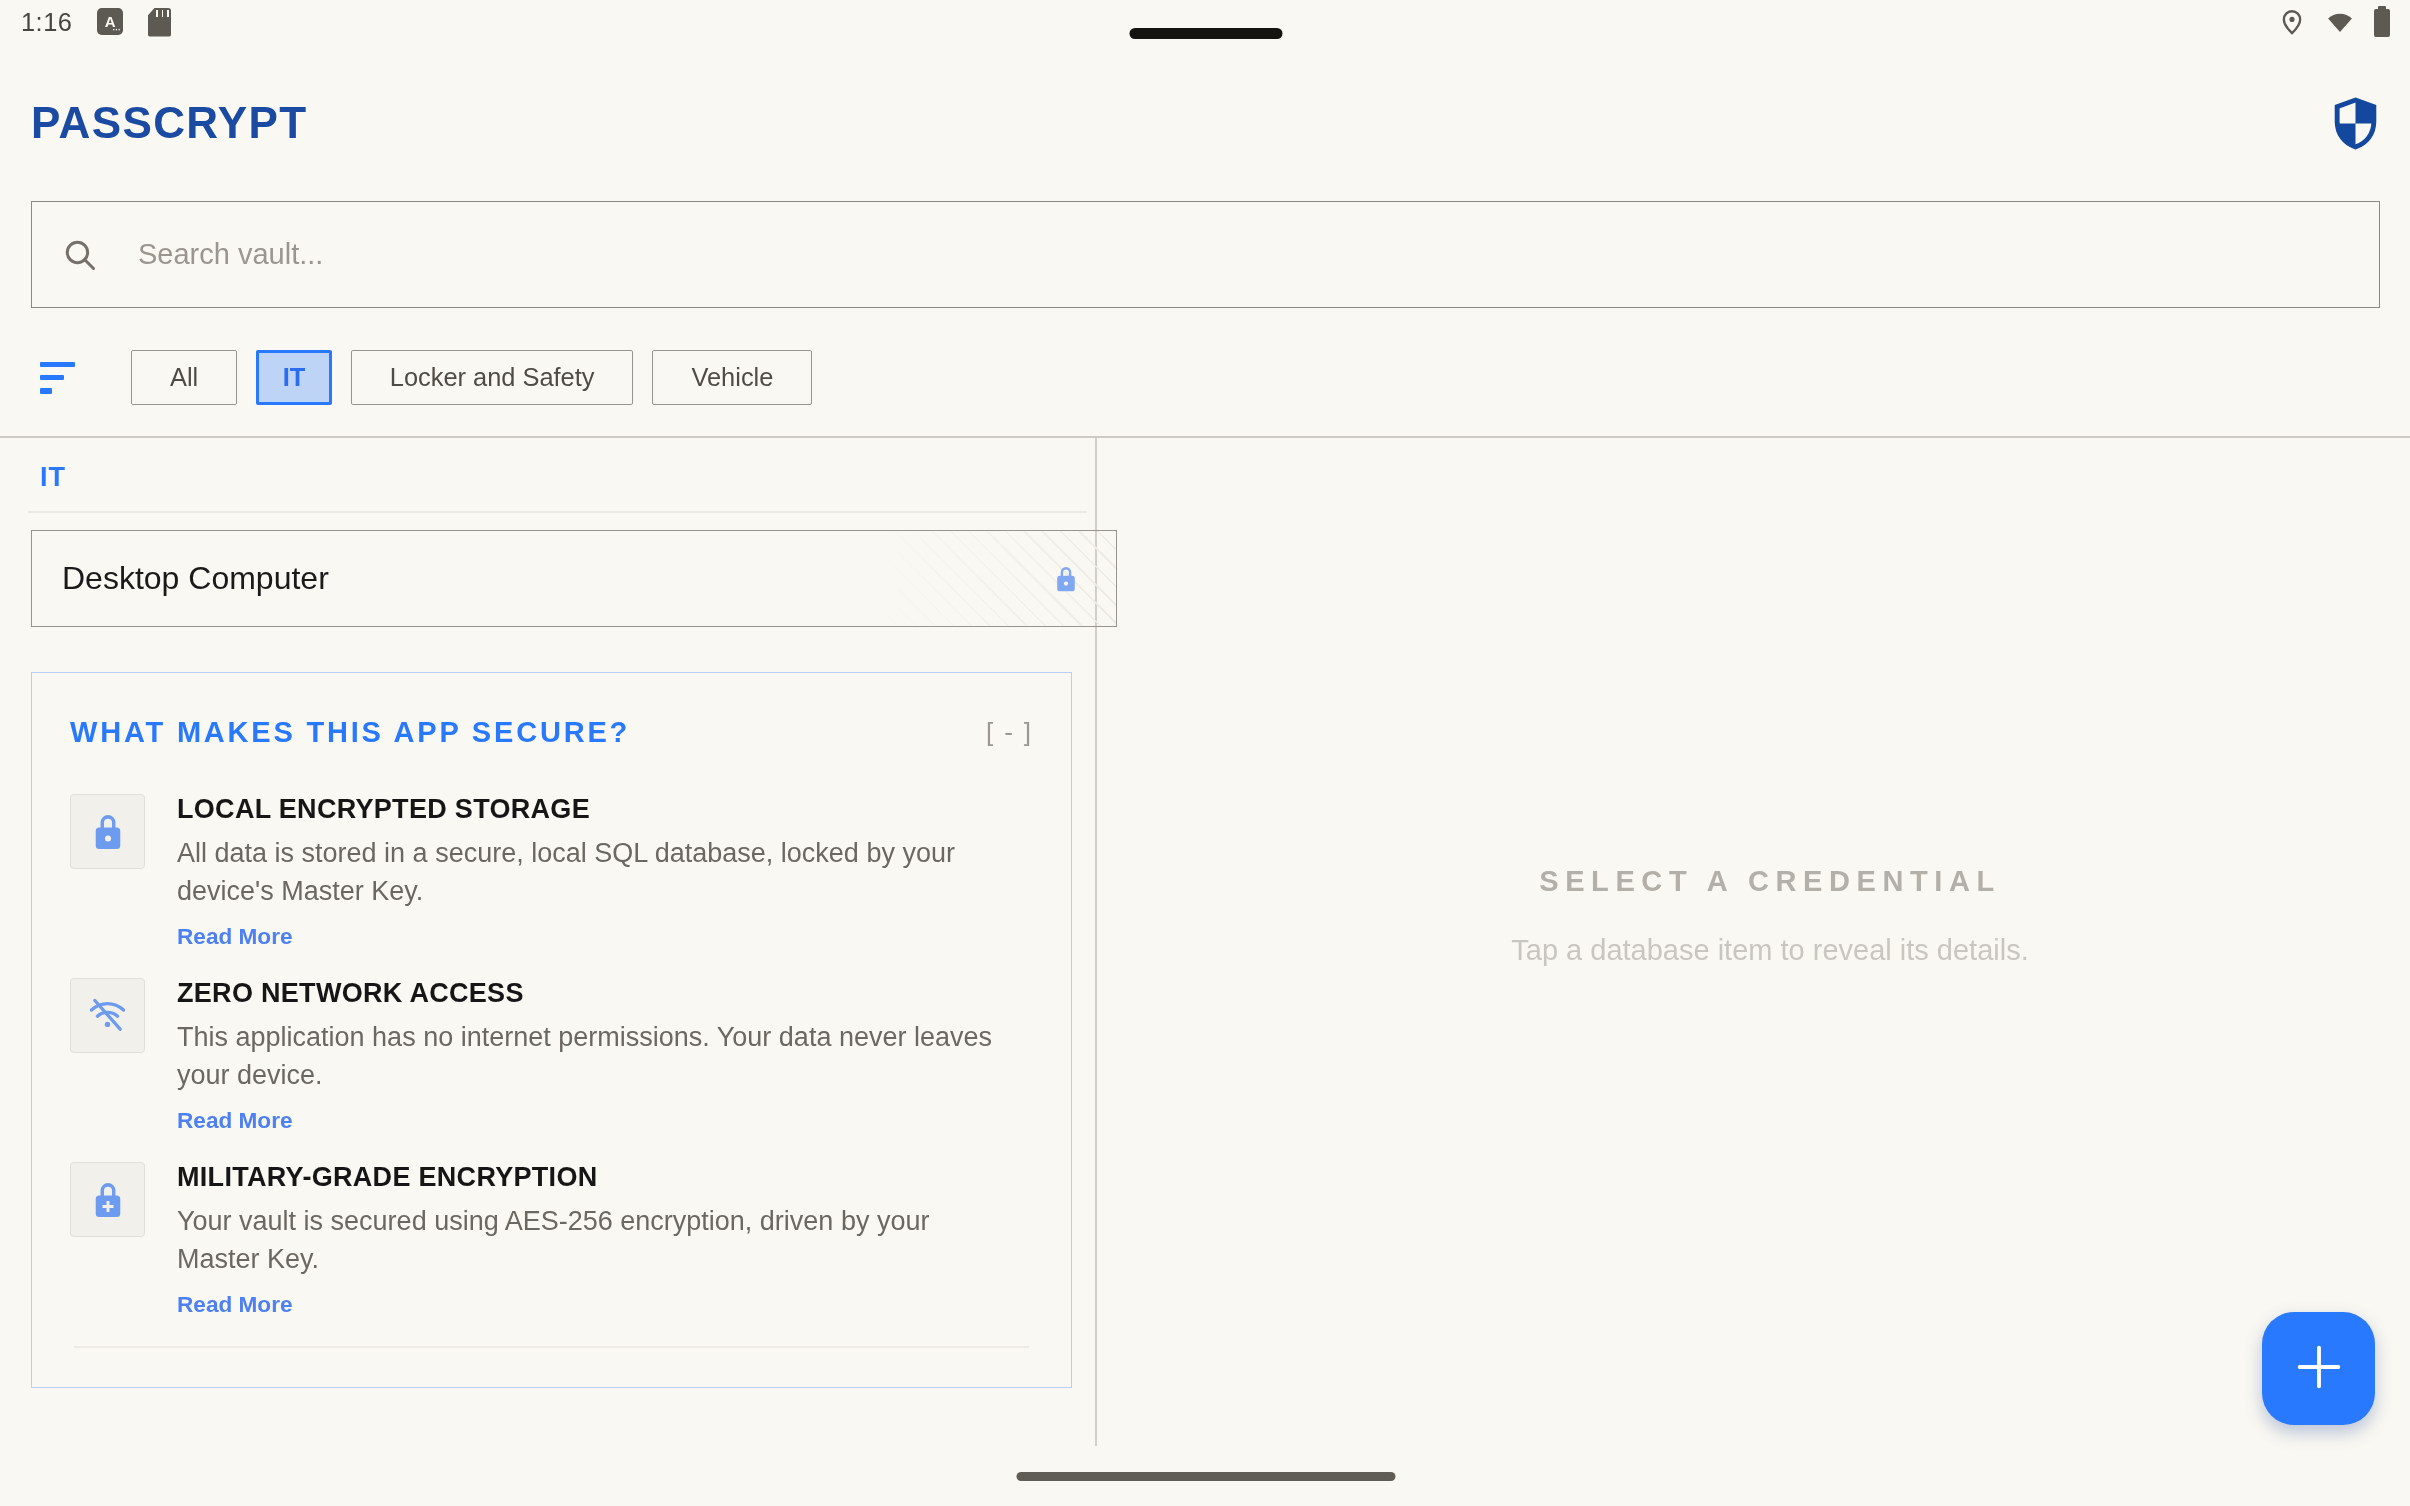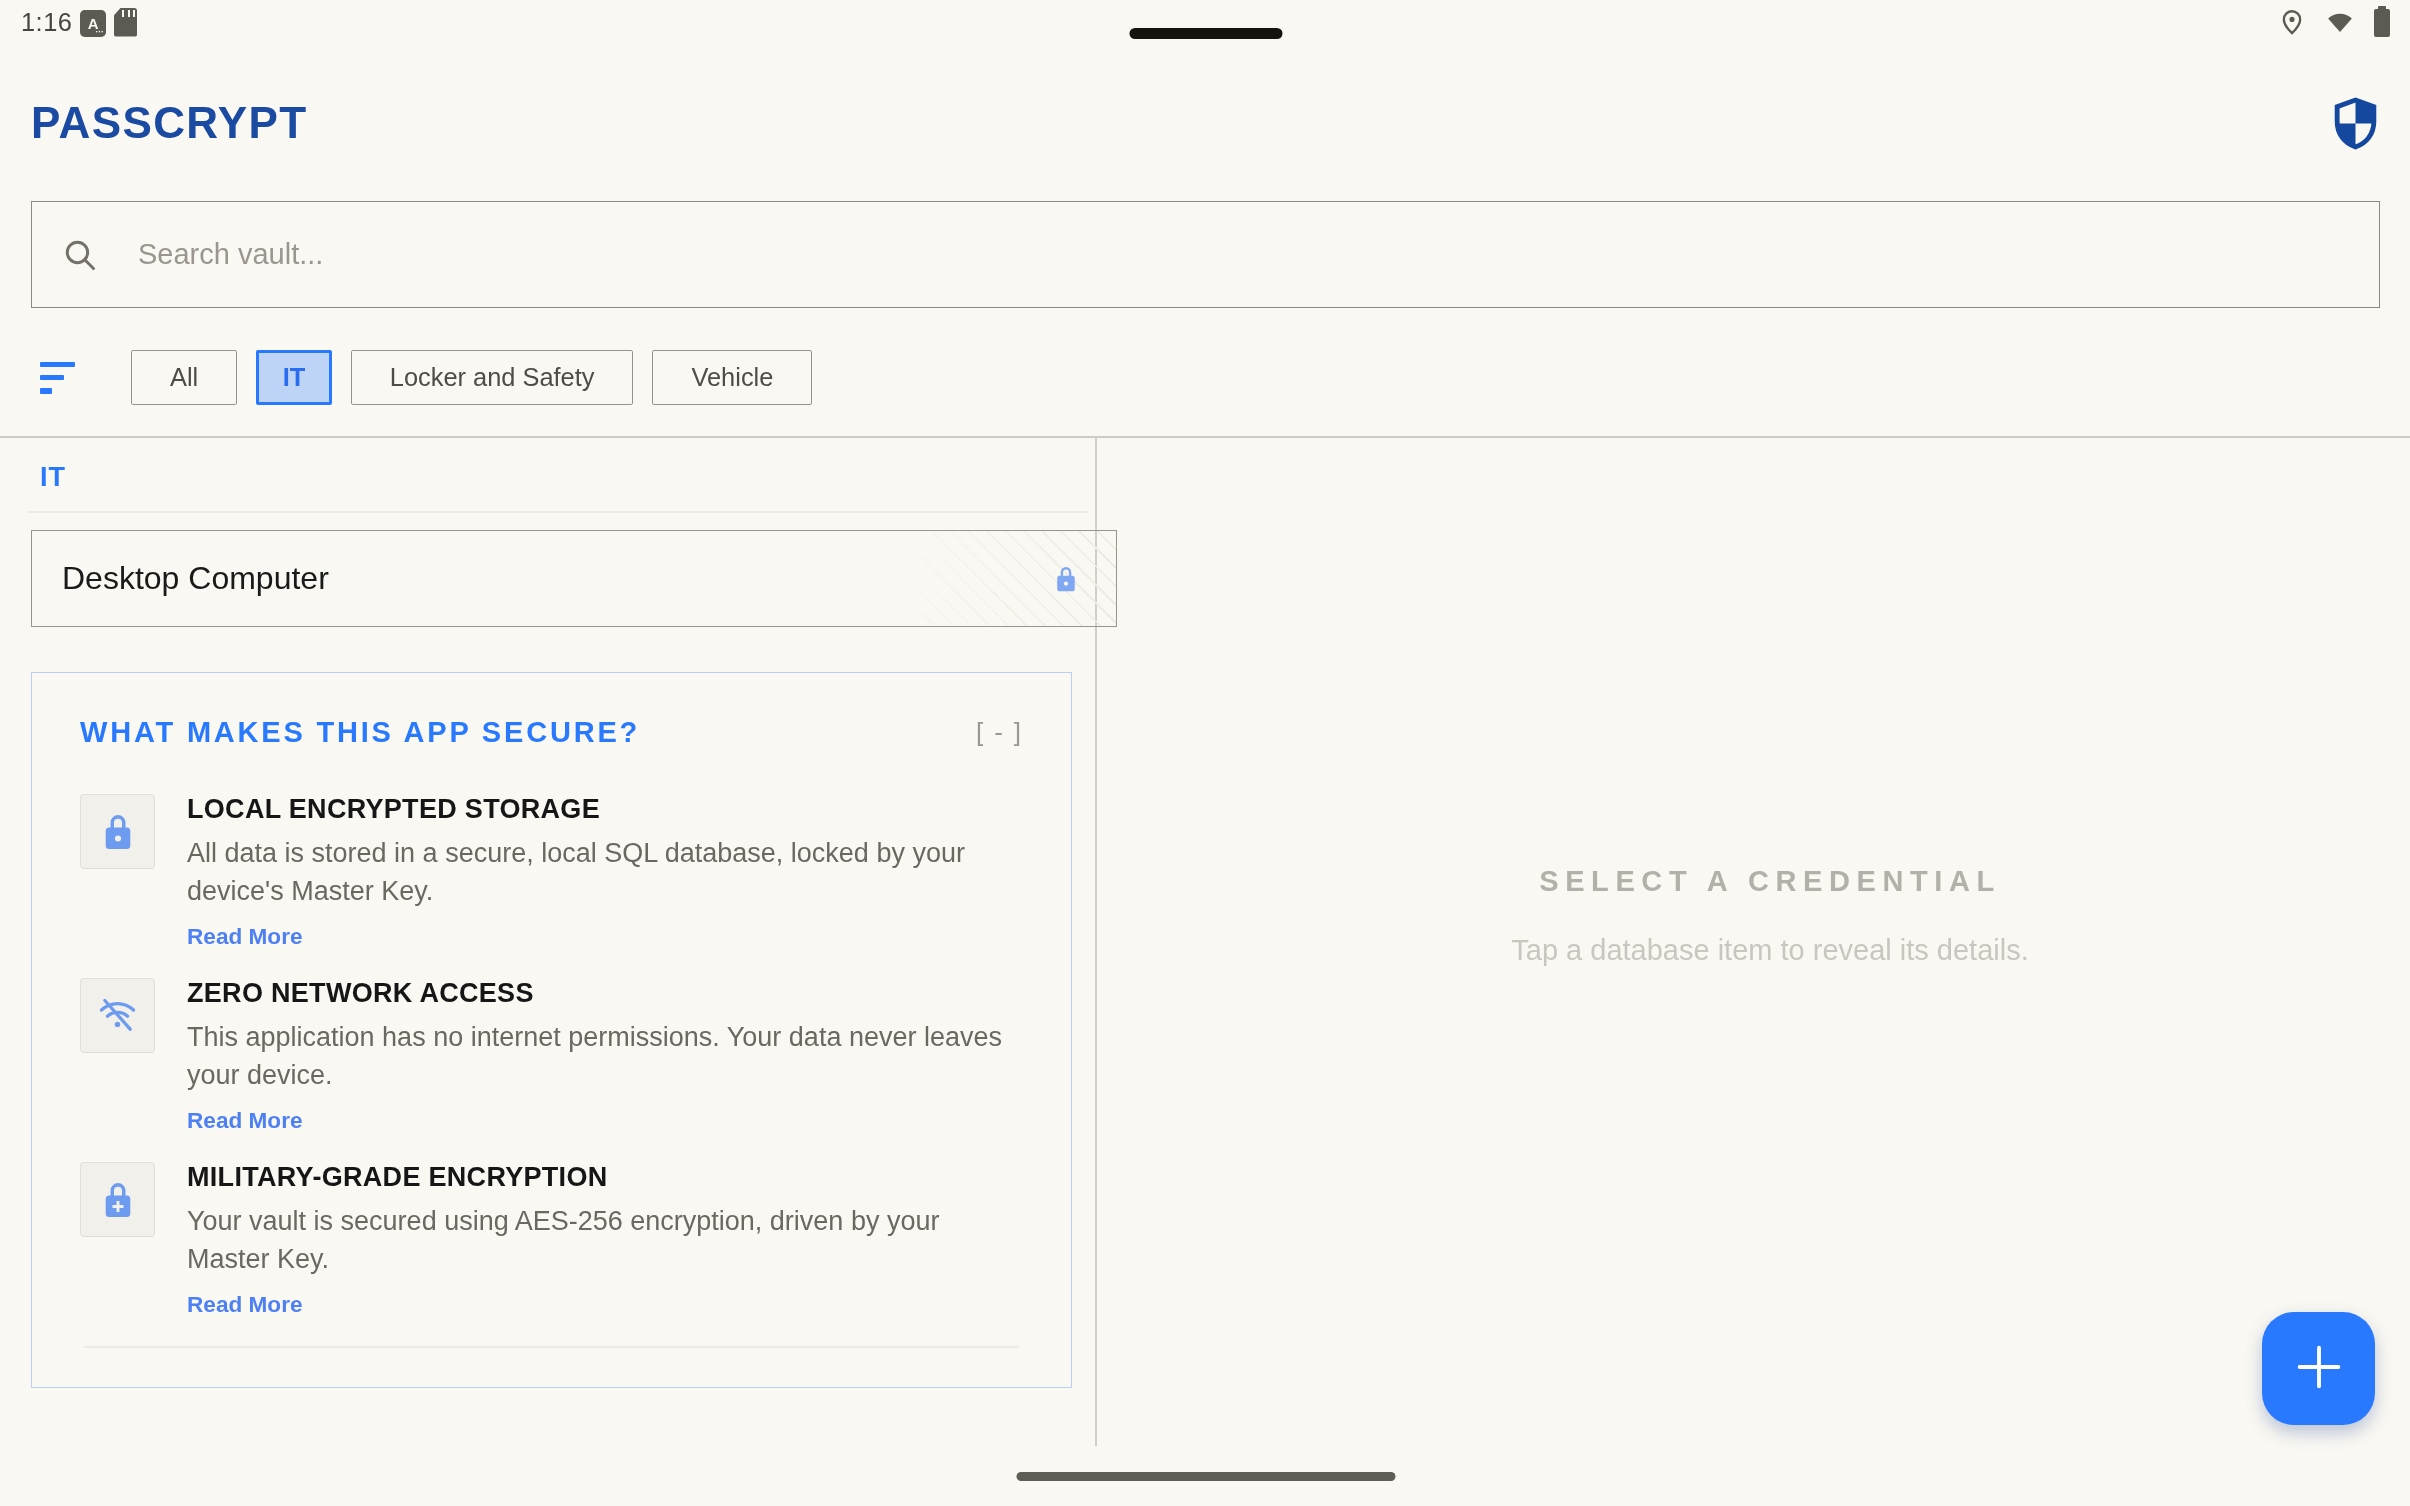--- a/index.html
+++ b/index.html
@@ -1,21 +1,21 @@
 <!DOCTYPE html>
 <html style="font-size:15px"><head>
 <meta charset="utf-8">
 <style>
   html,body{margin:0;padding:0;}
   body{font-family:"Liberation Sans","DejaVu Sans",sans-serif;background:#faf8f2;}
   .screen{position:relative;width:2411px;height:1507px;background:#faf8f2;overflow:hidden;}
 
   
   .statusbar{position:absolute;top:0;left:0;right:0;height:53px;}
-  .sb-left{position:absolute;left:21px;top:7.5px;display:flex;align-items:flex-end;gap:8px;}
+  .sb-left{position:absolute;left:21px;top:7.5px;display:flex;align-items:flex-start;gap:25px;}
   .sb-time{font-size:25.4px;color:#474540;letter-spacing:0.5px;}
   .sb-appicon{position:relative;width:25.4px;height:27px;background:#5d5a54;border-radius:4.7px;color:#faf8f2;
     font-size:15px;font-weight:bold;display:flex;align-items:center;justify-content:center;}
   .sb-appicon::after{content:"···";position:absolute;bottom:-0.9px;right:1.9px;font-size:8.5px;letter-spacing:0;color:#faf8f2;}
   .sb-sd{position:relative;width:23.5px;height:29px;background:#5d5a54;border-radius:2.8px;
     clip-path:polygon(30% 0,100% 0,100% 100%,0 100%,0 28%);}
   .sb-sd::after{content:"";position:absolute;top:2.8px;left:8.5px;right:2.8px;height:6.6px;
     background:repeating-linear-gradient(90deg,#faf8f2 0 1.9px,transparent 1.9px 5.6px);}
   .sb-right{position:absolute;right:21px;top:7.5px;display:flex;align-items:center;gap:19px;}
   .sb-right svg{display:block;}
@@ -59,21 +59,21 @@
 
   .cred-card{position:absolute;left:31px;top:92px;width:1086px;height:97px;box-sizing:border-box;
     border:1.9px solid #98958f;background:transparent;display:flex;align-items:center;cursor:pointer;overflow:hidden;}
   .cred-card .hatch{position:absolute;right:0;top:0;width:235px;height:100%;pointer-events:none;
     background:repeating-linear-gradient(45deg,transparent 0 11.3px,#edebe4 11.3px 13px);
     -webkit-mask-image:linear-gradient(to left,#000,transparent);mask-image:linear-gradient(to left,#000,transparent);}
   .cred-name{margin-left:30px;font-size:32px;color:#1a1a1a;}
   .cred-lock{position:absolute;right:36px;top:50%;transform:translateY(-50%);width:28px;height:30px;}
 
   .security-card{position:absolute;left:31px;top:234px;width:1041px;height:716px;box-sizing:border-box;
-    border:1.9px solid #b9cff5;background:transparent;padding:0 48px;}
+    border:1.9px solid #b9cff5;background:transparent;padding:0 38px;}
   .sec-head{display:flex;align-items:center;justify-content:space-between;margin-top:43px;}
   .sec-title{font-size:29px;font-weight:700;color:#2979ff;letter-spacing:2.8px;}
   .collapse-btn{border:none;background:transparent;font-size:26px;color:#9b9894;letter-spacing:1.9px;cursor:pointer;
     font-family:"Liberation Sans","DejaVu Sans",sans-serif;padding:0;}
   .features{margin-top:45px;}
   .feature{display:flex;gap:32px;margin-bottom:28px;}
   .icon-box{flex:none;width:73px;height:73px;background:#f2f0ea;border:0.9px solid #e2dfd8;border-radius:3.8px;
     display:flex;align-items:center;justify-content:center;}
   .f-title{font-size:27px;font-weight:700;color:#161616;letter-spacing:0.3px;margin-bottom:8.5px;}
   .f-desc{font-size:27px;color:#6b6862;line-height:1.42;max-width:833px;}

